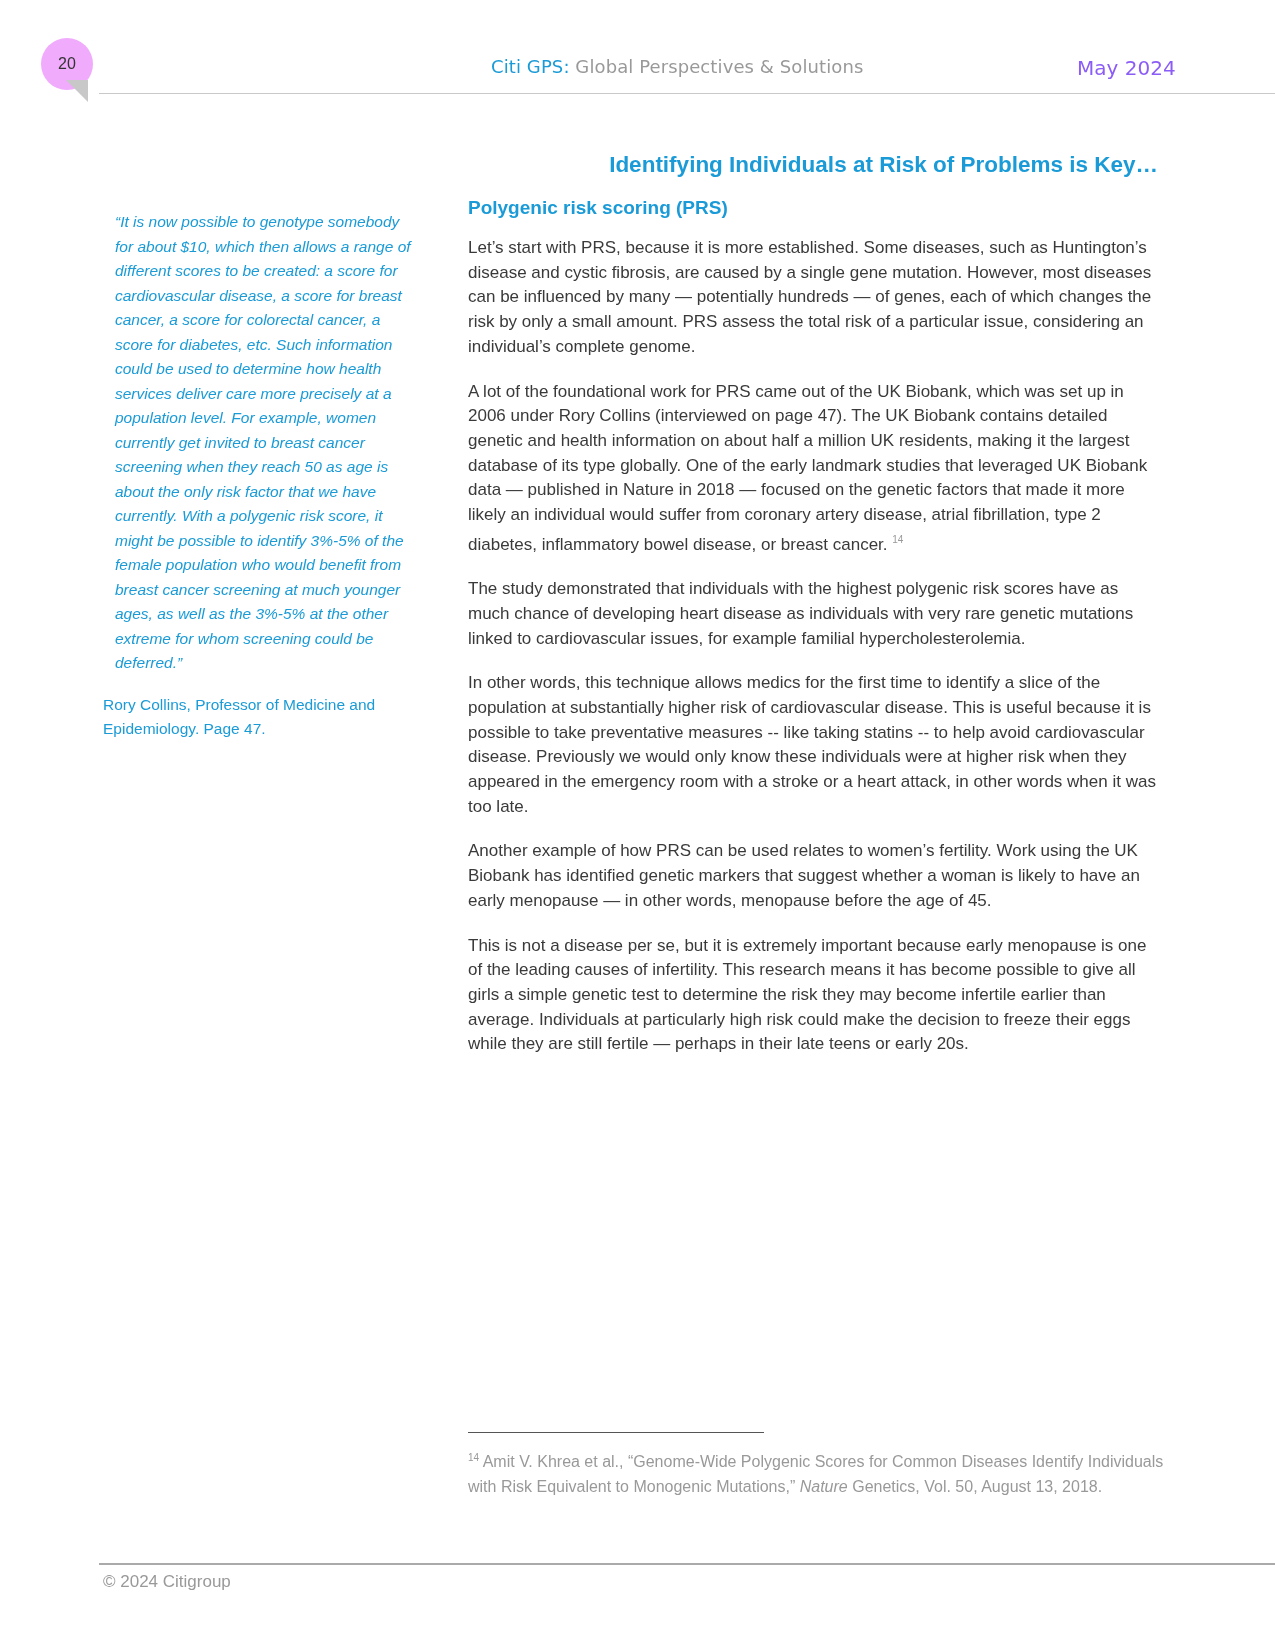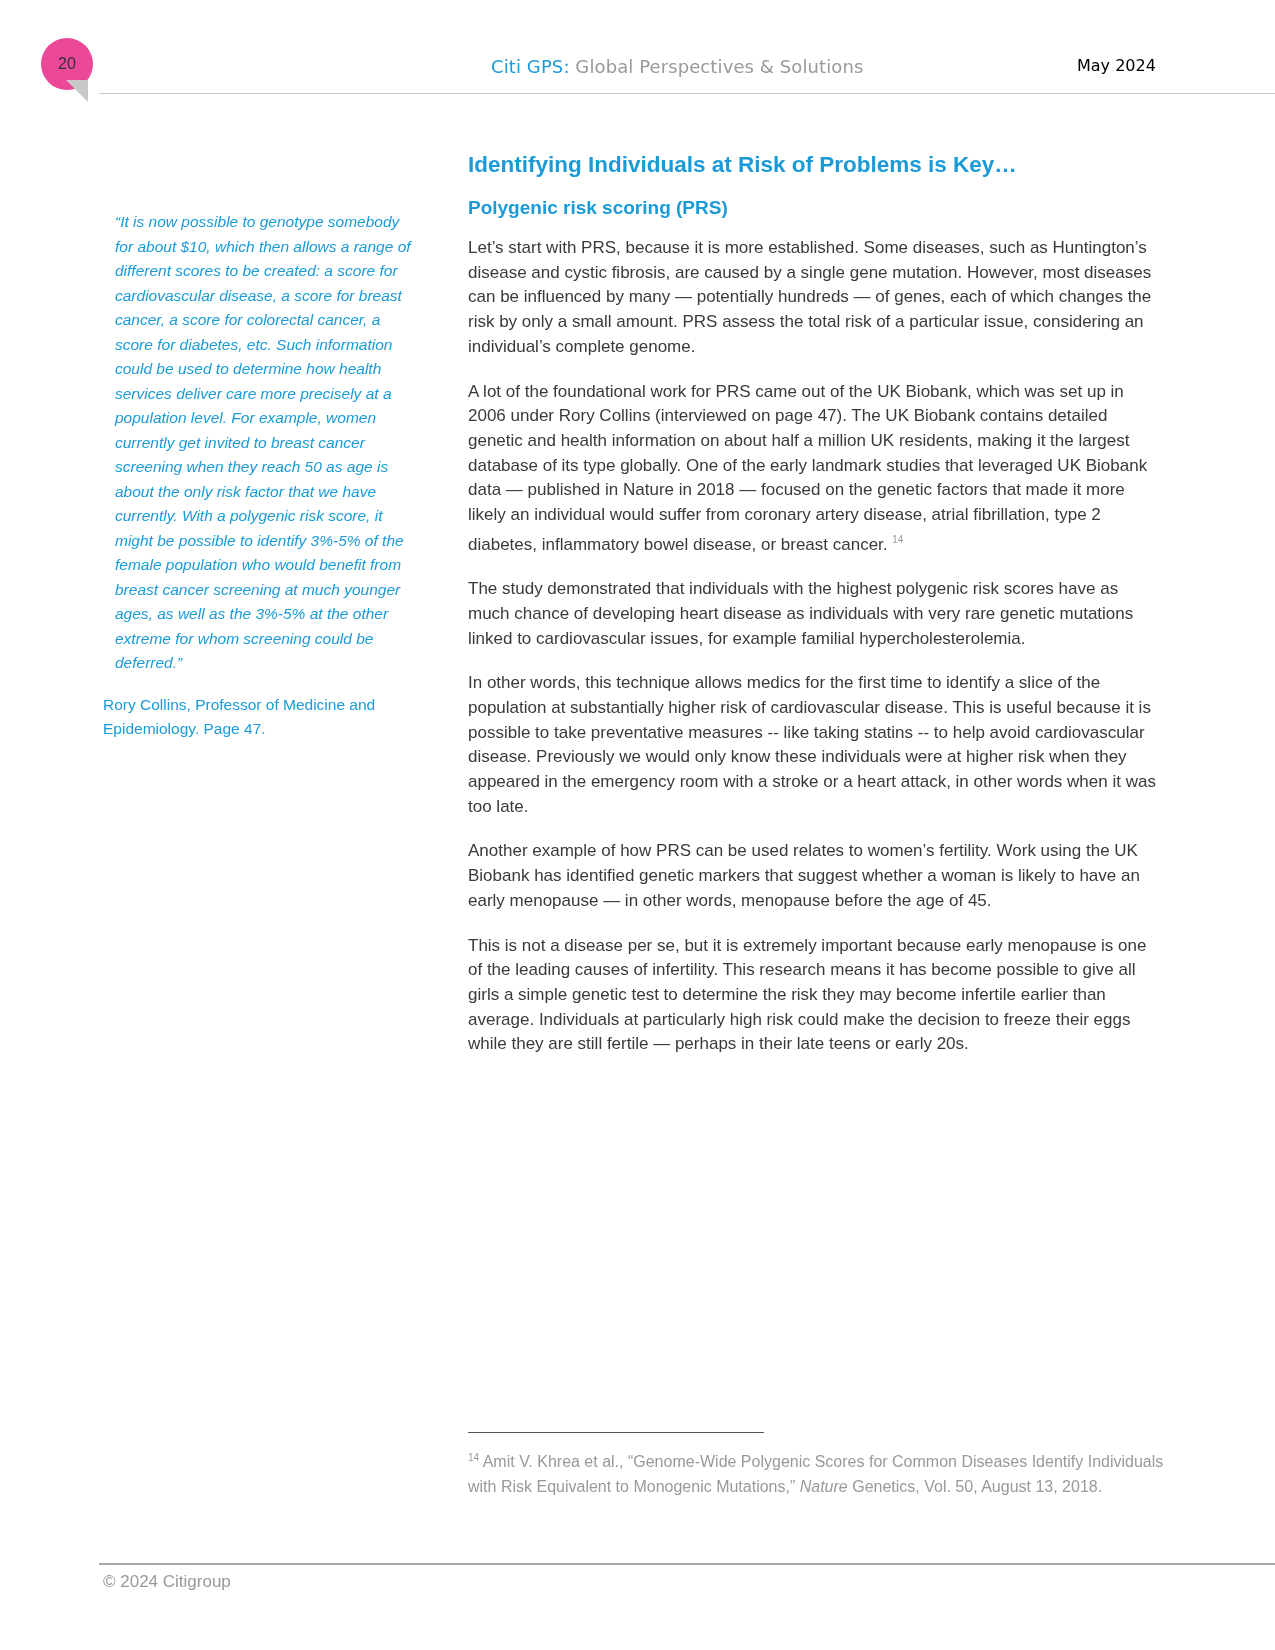--- a/index.html
+++ b/index.html
@@ -1,37 +1,37 @@
 <!DOCTYPE html>
 <html><head>
 <meta charset="utf-8">
 <style>
   html, body { margin: 0; padding: 0; background: #ffffff; }
   body { width: 1275px; height: 1650px; position: relative; overflow: hidden;
          font-family: "Liberation Sans", sans-serif; color: #333333; }
 
   .page-badge { position: absolute; left: 41px; top: 38px; width: 52px; height: 52px;
-                border-radius: 50%; background: #ec4899; display: flex; align-items: center;
+                border-radius: 50%; background: #f0abfc; display: flex; align-items: center;
                 justify-content: center; font-size: 16px; color: #333; }
   .page-badge-tail { position: absolute; left: 66px; top: 80px; width: 0; height: 0;
                      border-left: 22px solid transparent; border-top: 22px solid #c8c8c8;
                      transform: rotate(0deg); }
   .header-rule { position: absolute; left: 99px; top: 93px; width: 1176px; height: 1px; background: #c9c9c9; }
   .header-title { position: absolute; left: 491px; top: 56px; font-size: 18px; color: #999999;
                   font-family: "DejaVu Sans", sans-serif; letter-spacing: 0.1px; }
   .header-title .brand { color: #1a9bd7; font-weight: normal; }
-  .header-date { position: absolute; left: 1077px; top: 56px; font-size: 16px; color: #000000;
+  .header-date { position: absolute; left: 1077px; top: 56px; font-size: 20px; color: #8b5cf6;
                  font-family: "DejaVu Sans", sans-serif; }
 
   .sidebar { position: absolute; left: 103px; top: 198px; width: 330px; color: #1a9bd7; }
   .sidebar .quote { font-style: italic; font-size: 15.5px; line-height: 24.5px; margin: 12px; }
   .sidebar .attribution { font-size: 15.5px; line-height: 24.5px; margin: 17px 0 0 0; }
 
   .main { position: absolute; left: 468px; top: 150px; width: 690px; }
-  .main h1 { font-size: 22.5px; color: #1a9bd7; font-weight: bold; margin: 0 0 15px 0; line-height: 30px; }
+  .main h1 { font-size: 22.5px; color: #1a9bd7; font-weight: bold; margin: 0 0 15px 0; line-height: 30px; text-align: right; }
   .main h2 { font-size: 19px; color: #1a9bd7; font-weight: bold; margin: 8px 0 15px 0; line-height: 26px; }
   .main p { font-size: 17px; line-height: 24.7px; margin: 0 0 20px 0; color: #3a3a3a; }
   .main sup { font-size: 10px; color: #999; vertical-align: super; }
 
   .fn-rule { position: absolute; left: 468px; top: 1432px; width: 296px; height: 1px; background: #555; }
   .footnote { position: absolute; left: 468px; top: 1446px; width: 700px; font-size: 16px;
               line-height: 24.5px; color: #999999; }
   .footnote sup { font-size: 10px; vertical-align: super; }
   .footnote em { font-style: italic; }
 

